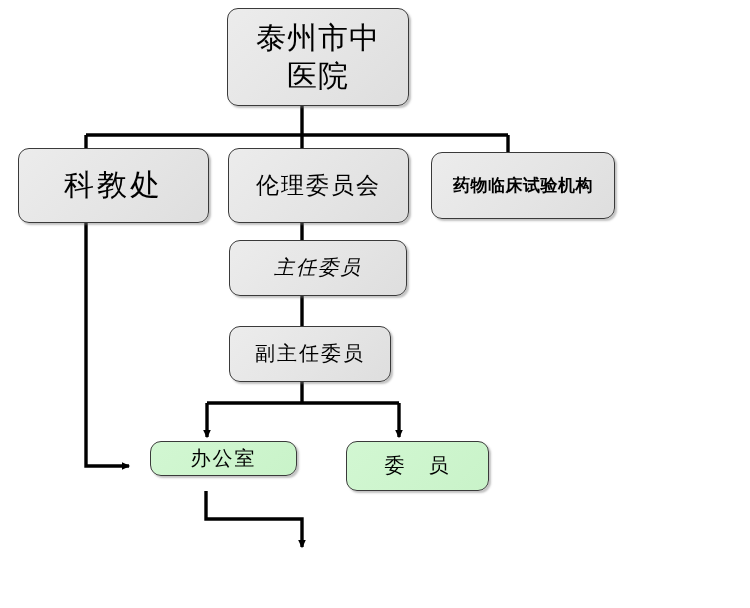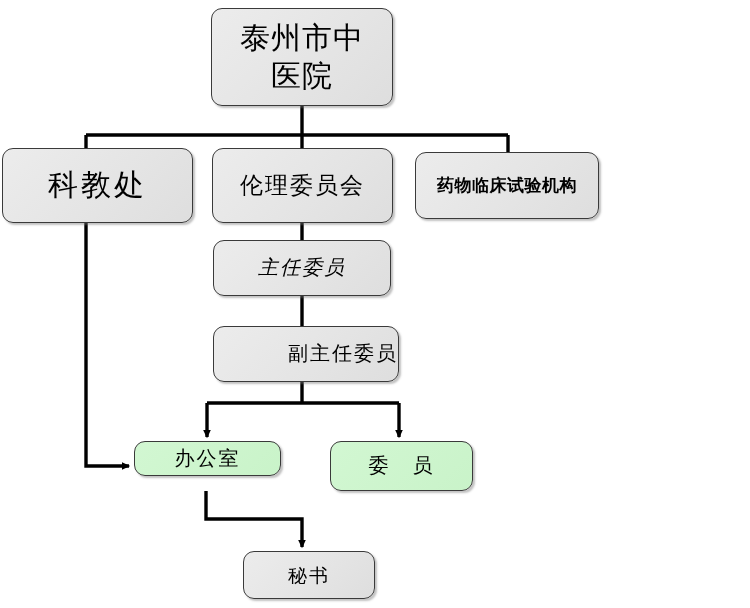--- a/index.html
+++ b/index.html
@@ -30,20 +30,21 @@
     border: 1.6px solid #3a3a3a;
     border-radius: 11px;
     display: flex;
     align-items: center;
     justify-content: center;
     text-align: center;
     color: #000000;
     line-height: 1.28;
     box-shadow: 2px 2px 2px rgba(120,120,120,0.45);
     z-index: 2;
+    margin-left: 16px;
   }
   .node-grey {
     background: #e6e6e6;
     background: linear-gradient(135deg, #ececec 0%, #e4e4e4 60%, #dedede 100%);
   }
   .node-green {
     background: #ccf5cc;
     background: linear-gradient(135deg, #d2f7d2 0%, #c9f3c9 100%);
   }
   .node-label {
@@ -54,21 +55,21 @@
   #n-hospital   { left: 211px; top: 8px;   width: 182px; height: 98px;  font-size: 30px; }
   #n-hospital .node-label { letter-spacing: 1px; }
   #n-keijiaochu { left: 2px;   top: 148px; width: 191px; height: 75px;  font-size: 30px; }
   #n-keijiaochu .node-label { letter-spacing: 3px; }
   #n-ethics     { left: 212px; top: 148px; width: 181px; height: 75px;  font-size: 23px; }
   #n-ethics .node-label { letter-spacing: 2px; }
   #n-drugtrial  { left: 415px; top: 152px; width: 184px; height: 67px;  font-size: 17px; font-weight: bold; }
   #n-drugtrial .node-label { letter-spacing: 0.5px; }
   #n-chair      { left: 213px; top: 240px; width: 178px; height: 56px;  font-size: 20px; font-style: italic; }
   #n-chair .node-label { letter-spacing: 2px; }
-  #n-vicechair  { left: 213px; top: 326px; width: 186px; height: 56px;  font-size: 20px; justify-content: flex-end; }
+  #n-vicechair  { left: 213px; top: 326px; width: 162px; height: 56px;  font-size: 20px; }
   #n-vicechair .node-label { letter-spacing: 2px; }
   #n-office     { left: 134px; top: 441px; width: 147px; height: 35px;  font-size: 20px; }
   #n-office .node-label { letter-spacing: 2px; }
   #n-member     { left: 330px; top: 441px; width: 143px; height: 50px;  font-size: 20px; }
   #n-member .node-label { letter-spacing: 2px; }
   #n-secretary  { left: 243px; top: 551px; width: 132px; height: 48px;  font-size: 19px; }
   #n-secretary .node-label { letter-spacing: 2px; }
 </style>
 </head>
 <body>
@@ -127,17 +128,14 @@
   </div>
 
   <div class="node node-green" id="n-office">
     <span class="node-label">办公室</span>
   </div>
 
   <div class="node node-green" id="n-member">
     <span class="node-label">委　员</span>
   </div>
 
-  <div class="node node-grey" id="n-secretary">
-    <span class="node-label">秘书</span>
-  </div>
 
 </div>
 
 </body></html>

